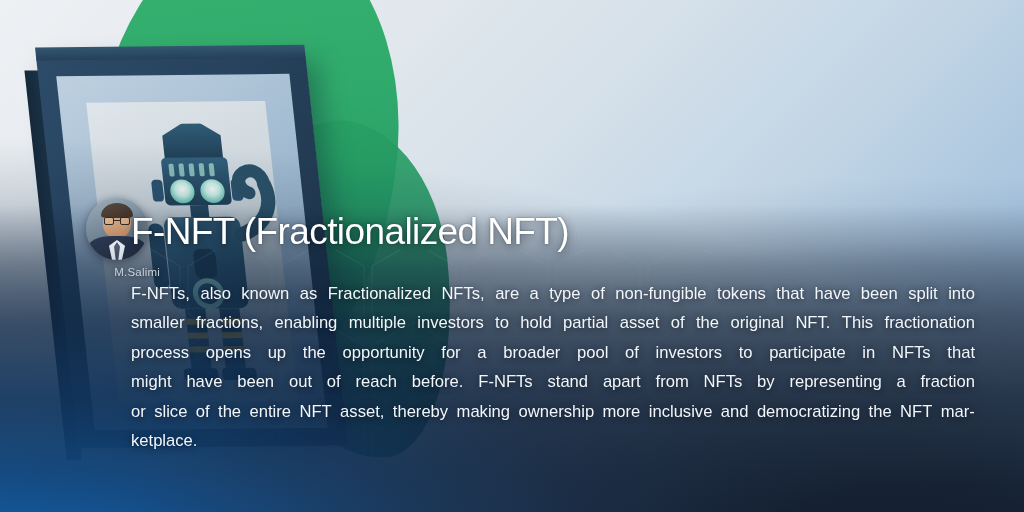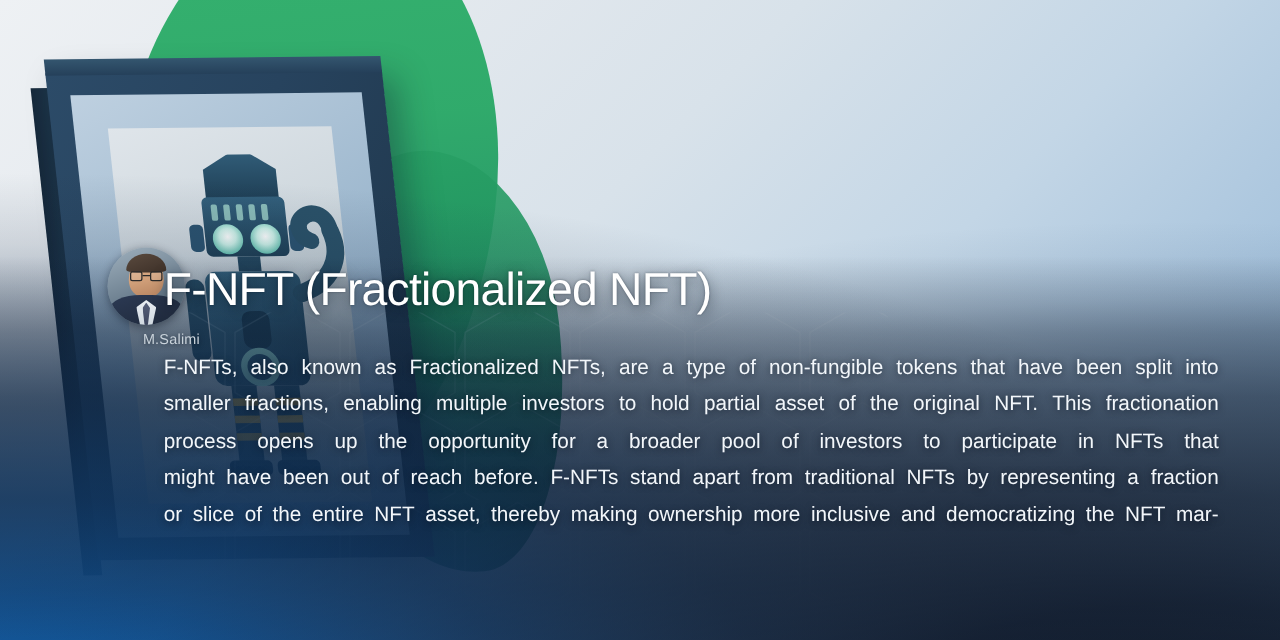--- a/index.html
+++ b/index.html
@@ -426,21 +426,20 @@
         <span>have</span>
         <span>been</span>
         <span>out</span>
         <span>of</span>
         <span>reach</span>
         <span>before.</span>
         <span>F-NFTs</span>
         <span>stand</span>
         <span>apart</span>
         <span>from</span>
-        <span>traditional</span>
         <span>NFTs</span>
         <span>by</span>
         <span>representing</span>
         <span>a</span>
         <span>fraction</span>
       </span>
     <span class="ln justify">
         <span>or</span>
         <span>slice</span>
         <span>of</span>
@@ -452,15 +451,16 @@
         <span>making</span>
         <span>ownership</span>
         <span>more</span>
         <span>inclusive</span>
         <span>and</span>
         <span>democratizing</span>
         <span>the</span>
         <span>NFT</span>
         <span>mar-</span>
       </span>
+    <span class="ln">ketplace.</span>
   </div>
 
 </div>
 
 </body></html>

